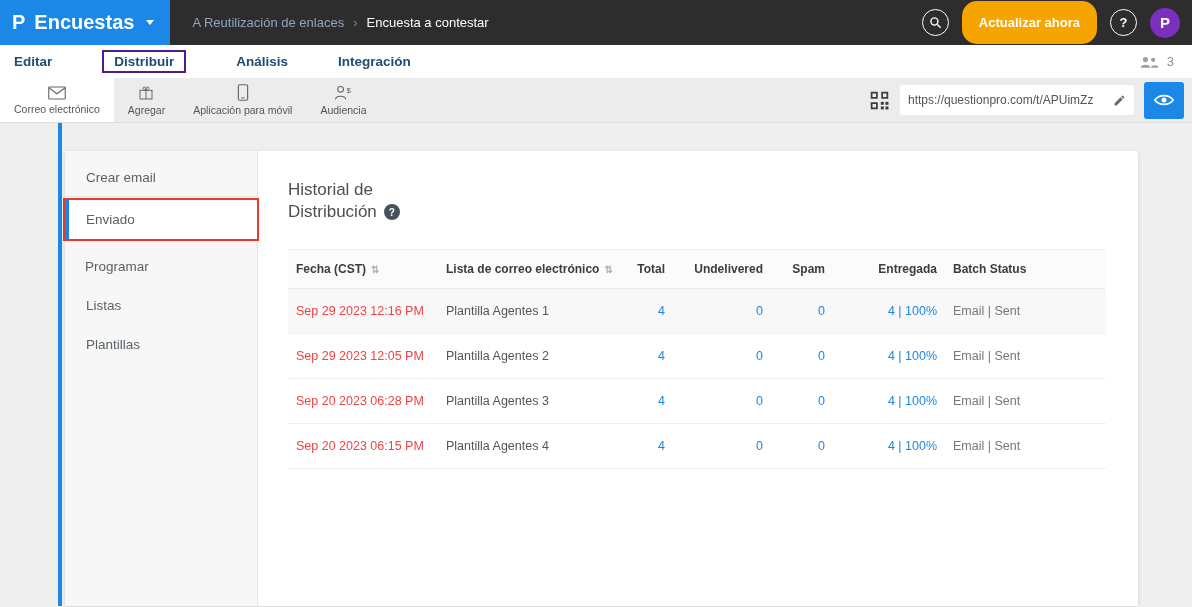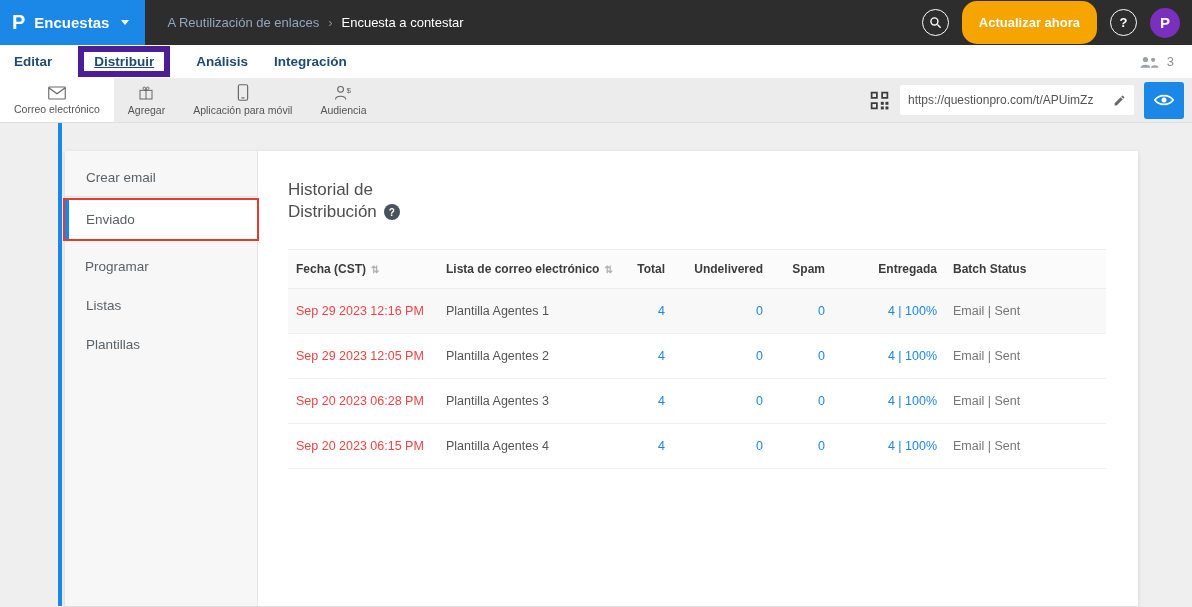--- a/index.html
+++ b/index.html
@@ -6,35 +6,35 @@
   html,body { margin:0; padding:0; }
   body {
     width:1192px; height:607px; overflow:hidden;
     font-family:"Liberation Sans", sans-serif;
     background:#efefef;
   }
   
   .topbar { height:45px; background:#2d2d2d; display:flex; align-items:center; }
   .logo-block { background:#1b87e6; height:45px; display:flex; align-items:center; padding:0 16px 0 12px; gap:9px; cursor:pointer; }
   .logo-p { color:#fff; font-weight:bold; font-size:20px; }
-  .product { color:#fff; font-size:15px; font-weight:bold; }
+  .product { color:#fff; font-size:20px; font-weight:bold; }
   .caret { width:0; height:0; border-left:4px solid transparent; border-right:4px solid transparent; border-top:5px solid #fff; margin-left:3px; }
   .breadcrumb { margin-left:22px; font-size:13px; display:flex; gap:9px; align-items:center; }
   .bc-parent { color:#8fa7bd; cursor:pointer; }
   .bc-sep { color:#8a8a8a; }
   .bc-current { color:#fff; }
   .top-right { margin-left:auto; display:flex; align-items:center; gap:13px; padding-right:12px; }
   .circle-btn { width:27px; height:27px; border:1.5px solid #fff; border-radius:50%; display:flex; align-items:center; justify-content:center; color:#fff; font-size:13px; font-weight:bold; cursor:pointer; }
   .update-btn { background:#f5a400; color:#fff; font-size:13px; font-weight:bold; border:none; border-radius:15px; padding:14px 17px; cursor:pointer; }
   .avatar { width:30px; height:30px; border-radius:50%; background:#7b2fbe; color:#fff; display:flex; align-items:center; justify-content:center; font-weight:bold; font-size:15px; cursor:pointer; }
 
   
-  .tabsbar { height:33px; background:#fff; display:flex; align-items:center; padding-left:14px; gap:26px; }
+  .tabsbar { height:33px; background:#fff; display:flex; align-items:center; padding-left:14px; gap:50px; }
   .tab { font-size:13.5px; font-weight:bold; color:#1d4b75; cursor:pointer; }
-  .tab.annotated { border:6px solid #4c1d95; padding:2px 10px; text-decoration:underline; }
+  .tab.annotated { border:2px solid #4c1d95; padding:2px 10px; }
   .tabs-right { margin-left:auto; display:flex; align-items:center; gap:7px; padding-right:18px; color:#8a9097; font-size:13px; }
 
   
   .toolbar { height:45px; background:#ececec; display:flex; align-items:stretch; border-bottom:1px solid #dedede; }
   .tool-item { display:flex; flex-direction:column; align-items:center; justify-content:center; gap:3px; padding:0 14px; font-size:10.5px; color:#555; cursor:pointer; }
   .tool-item.active { background:#fff; }
   .toolbar-right { margin-left:auto; display:flex; align-items:center; gap:10px; padding-right:8px; }
   .url-box { width:234px; height:30px; background:#fff; display:flex; align-items:center; padding:0 8px; font-size:12px; color:#555; border-radius:2px; gap:6px; cursor:text; }
   .url-text { flex:1; white-space:nowrap; overflow:hidden; }
   .eye-btn { width:40px; height:37px; background:#1b87e6; border:none; border-radius:3px; display:flex; align-items:center; justify-content:center; cursor:pointer; }

